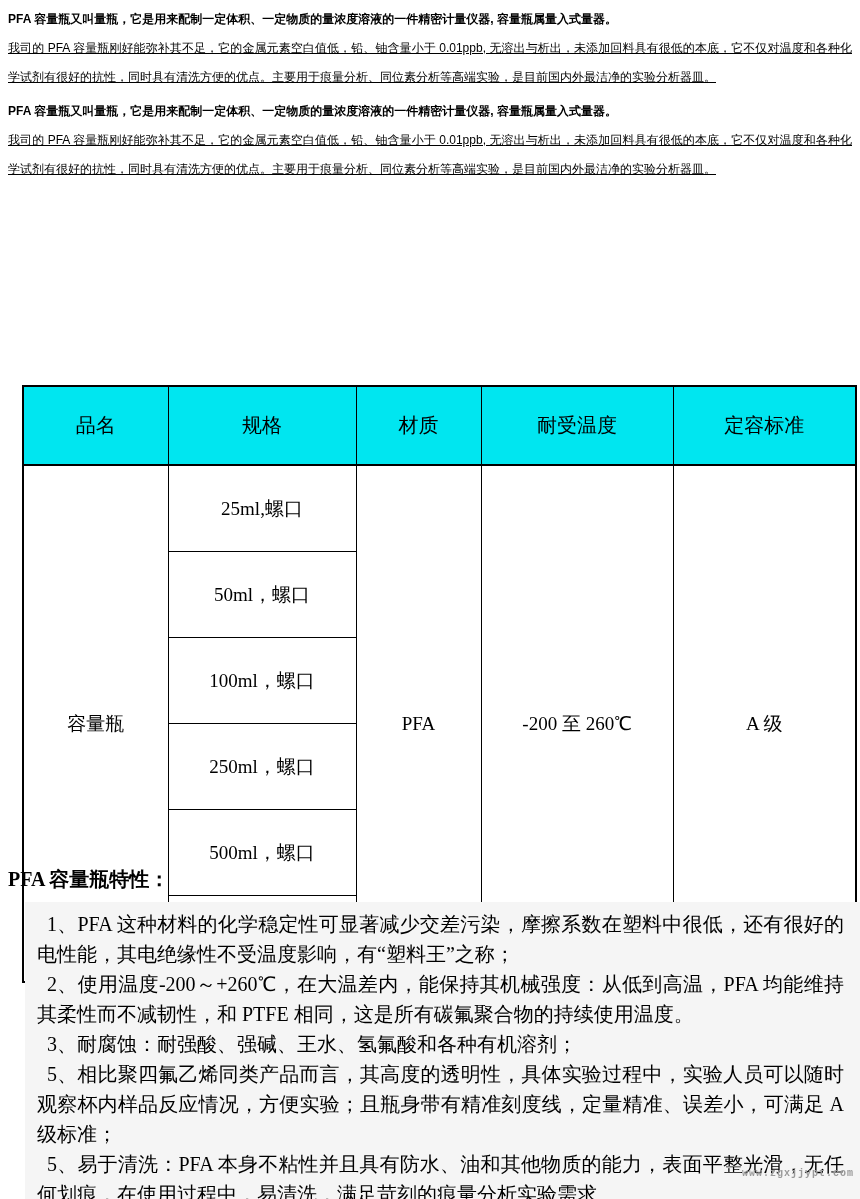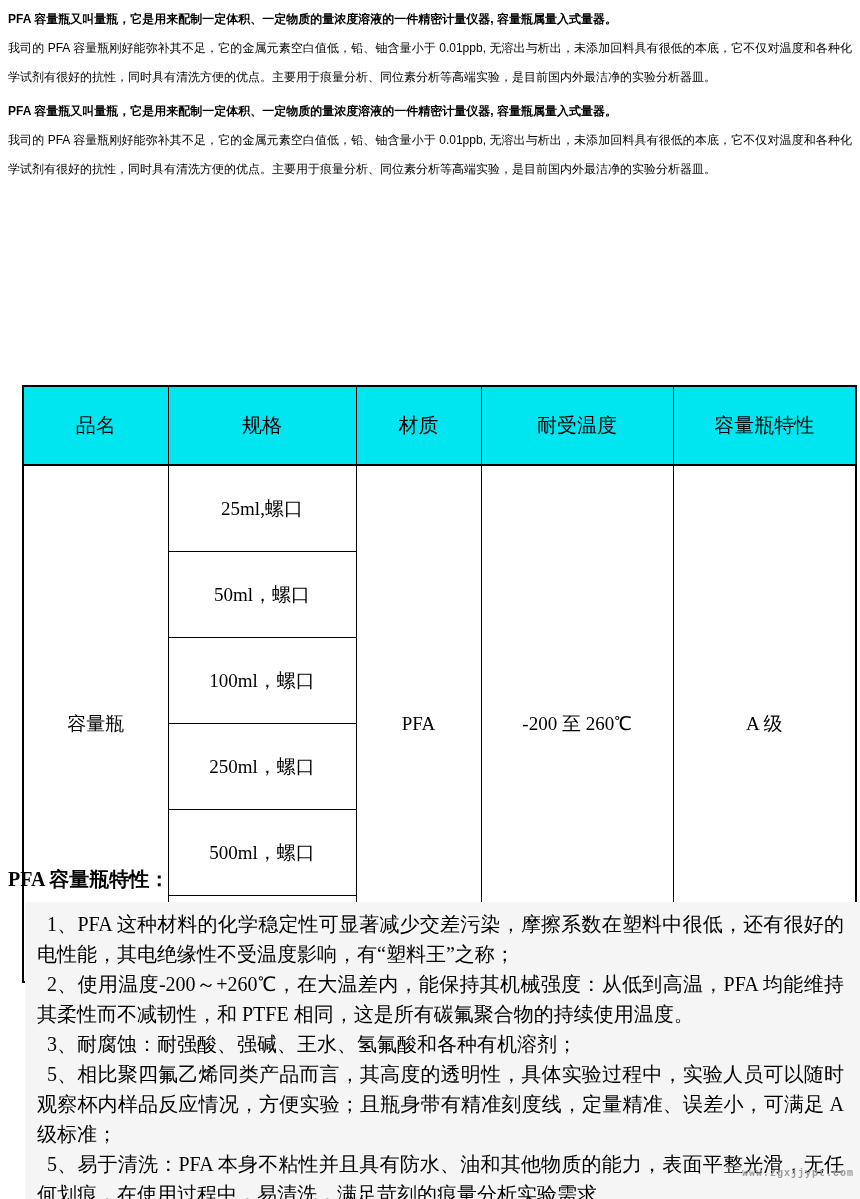--- a/index.html
+++ b/index.html
@@ -13,21 +13,21 @@
   }
 
   
   .intro {
     position:absolute; top:5px; left:8px; right:8px;
     font-size:12px; line-height:29px;
     text-align:justify;
   }
   .intro p { margin:0; }
   .intro p.head { font-weight:bold; }
-  .intro p.body-par { margin-bottom:5px; }
+  .intro p.body-par { margin-bottom:5px;text-decoration:underline; }
   .intro p.head2 { margin-top:4px; }
 
   
   table.spec {
     position:absolute; top:385px; left:22px;
     border-collapse:collapse;
     table-layout:fixed;
     width:833px;
     border:2px solid #000;
   }
@@ -98,21 +98,21 @@
       <col style="width:125px">
       <col style="width:192px">
       <col style="width:183px">
     </colgroup>
     <thead>
       <tr>
         <th>品名</th>
         <th>规格</th>
         <th>材质</th>
         <th>耐受温度</th>
-        <th>容量瓶特性</th>
+        <th>定容标准</th>
       </tr>
     </thead>
     <tbody>
       <tr>
         <td rowspan="6">容量瓶</td>
         <td>25ml,螺口</td>
         <td rowspan="6">PFA</td>
         <td rowspan="6">-200 至 260℃</td>
         <td rowspan="6">A 级</td>
       </tr>

